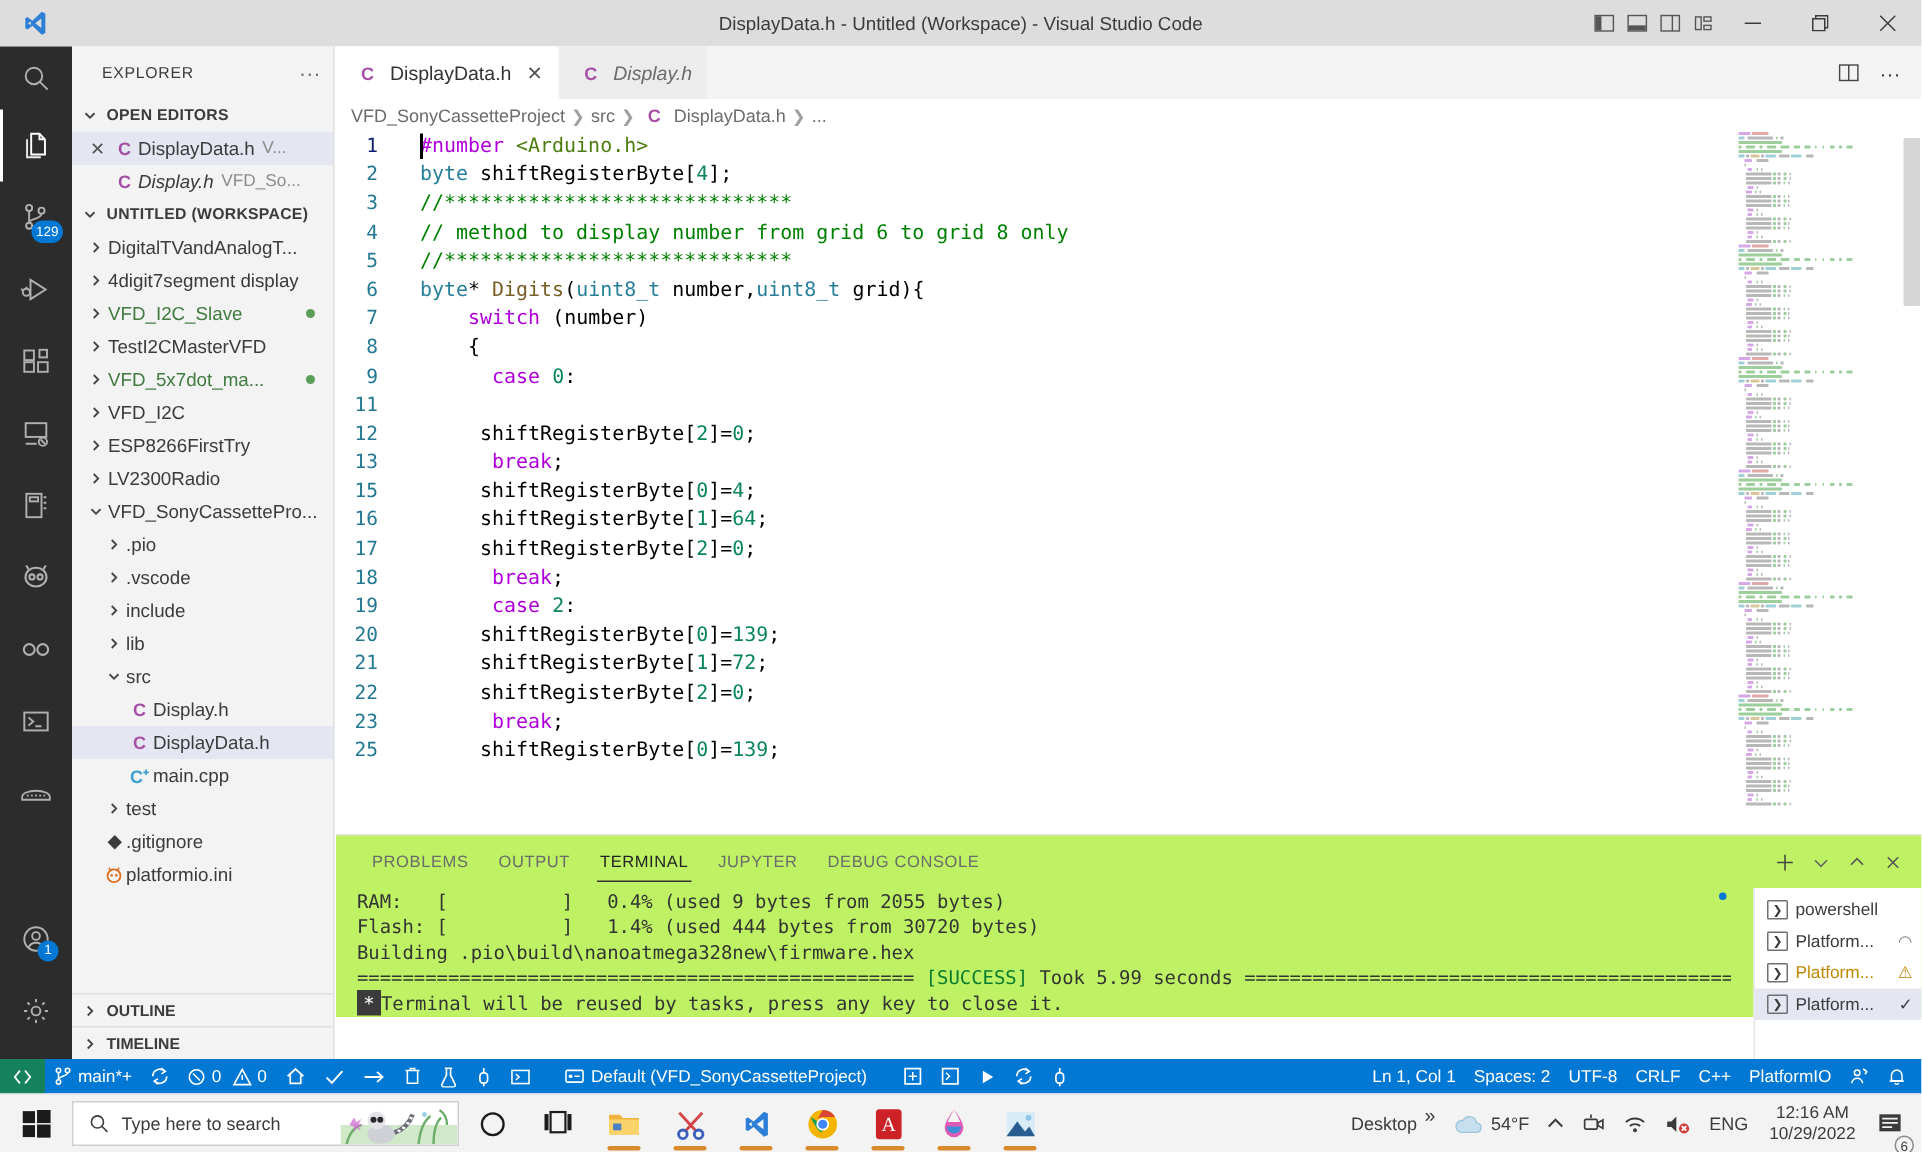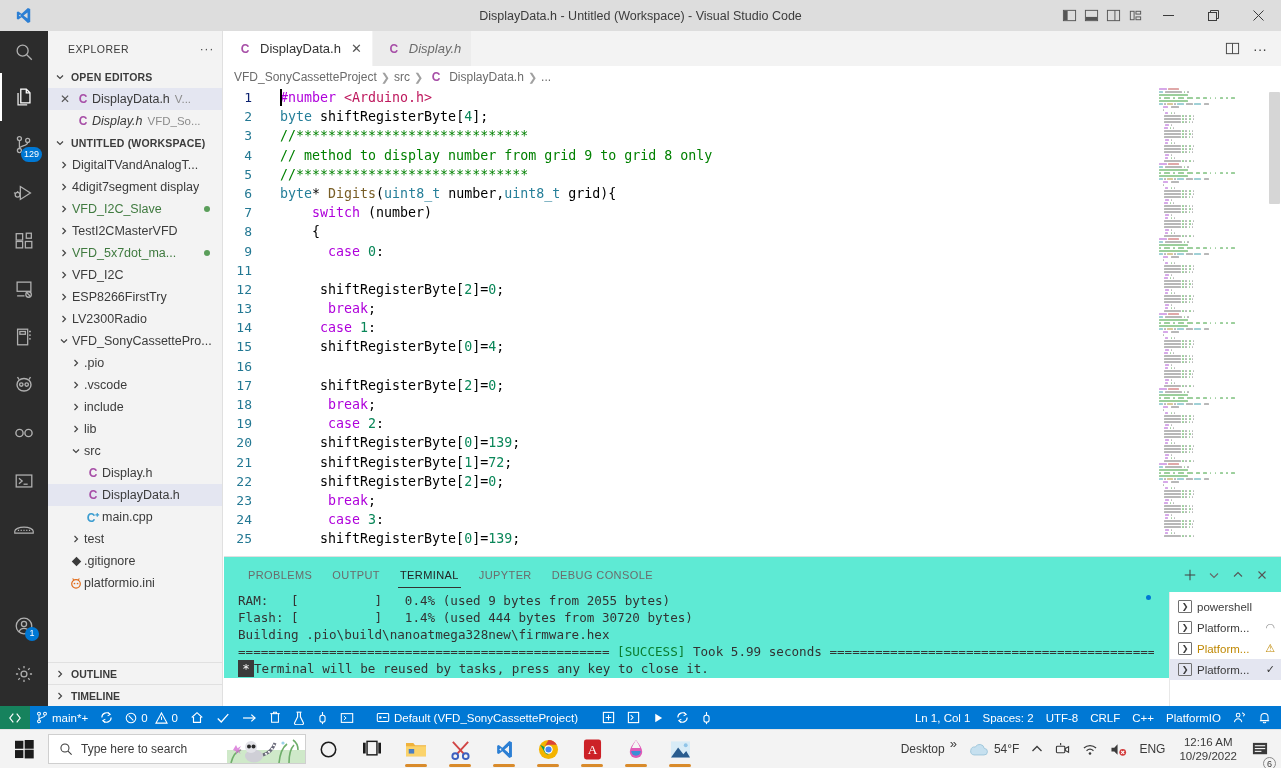--- a/index.html
+++ b/index.html
@@ -128,21 +128,21 @@
   .cline { display: flex; height: 19.2px; white-space: pre; }
   .lno {
     width: 46px; flex: 0 0 46px; text-align: right; padding-right: 18px;
     color: #237893; font-size: 13px; font-family: "DejaVu Sans Mono", monospace;
   }
   .lno.cur { color: #0b216f; }
   .ctext { padding-left: 10px; color: #000; }
   .kw2 { color: #af00db; }
   .ty { color: #267f99; }
   .num { color: #098658; }
-  .str { color: #be185d; }
+  .str { color: #4d7c0f; }
   .cm { color: #008000; }
   .fn { color: #795e26; }
   .op { color: #000000; }
   .cursor-caret {
     position: absolute; left: 56px; top: 1px; width: 2px; height: 17px; background: #000;
   }
 
   .minimap {
     position: absolute; top: 0; right: 14px; width: 110px; height: 468px;
     background: #fff; overflow: hidden;
@@ -153,21 +153,21 @@
     position: absolute; top: 0; right: 0; width: 14px; height: 468px; background: #fff;
   }
   .edit-thumb {
     position: absolute; top: 4px; right: 1px; width: 11px; height: 112px;
     background: #d6d6d6; border-radius: 1px;
   }
 
   
   .panel {
     position: absolute; top: 556px; left: 224px; width: 1057px; height: 122px;
-    background: #5eead4; border-top: 1px solid #e0e0e0;
+    background: #bef264; border-top: 1px solid #e0e0e0;
   }
   .panel-tabs {
     height: 35px; display: flex; align-items: center; padding-left: 14px; gap: 0;
     position: relative;
   }
   .ptab {
     height: 35px; display: flex; align-items: center; padding: 0 10px;
     font-size: 11px; letter-spacing: .4px; color: #6b6b6b; position: relative;
   }
   .ptab.active { color: #222; }
@@ -667,40 +667,38 @@
       <span>DisplayData.h</span>
       <span class="bc-sep">❯</span>
       <span>...</span>
     </div>
 
     <div class="codewrap">
       <div class="code" id="code-lines">
           <div class="cline"><span class="lno cur">1</span><span class="ctext"><span class="kw2">#number </span><span class="str">&lt;Arduino.h&gt;</span></span></div>
           <div class="cline"><span class="lno">2</span><span class="ctext"><span class="ty">byte</span><span class="op"> shiftRegisterByte[</span><span class="num">4</span><span class="op">];</span></span></div>
           <div class="cline"><span class="lno">3</span><span class="ctext"><span class="cm">//*****************************</span></span></div>
-          <div class="cline"><span class="lno">4</span><span class="ctext"><span class="cm">// method to display number from grid 9 to grid 8 only</span></span></div>
+          <div class="cline"><span class="lno">4</span><span class="ctext"><span class="cm">// method to display number from grid 6 to grid 8 only</span></span></div>
           <div class="cline"><span class="lno">5</span><span class="ctext"><span class="cm">//*****************************</span></span></div>
           <div class="cline"><span class="lno">6</span><span class="ctext"><span class="ty">byte</span><span class="op">* </span><span class="fn">Digits</span><span class="op">(</span><span class="ty">uint8_t</span><span class="op"> number,</span><span class="ty">uint8_t</span><span class="op"> grid){</span></span></div>
           <div class="cline"><span class="lno">7</span><span class="ctext"><span class="op">    </span><span class="kw2">switch</span><span class="op"> (number)</span></span></div>
           <div class="cline"><span class="lno">8</span><span class="ctext"><span class="op">    {</span></span></div>
           <div class="cline"><span class="lno">9</span><span class="ctext"><span class="op">      </span><span class="kw2">case</span><span class="op"> </span><span class="num">0</span><span class="op">:</span></span></div>
           <div class="cline"><span class="lno">11</span></div>
           <div class="cline"><span class="lno">12</span><span class="ctext"><span class="op">     shiftRegisterByte[</span><span class="num">2</span><span class="op">]=</span><span class="num">0</span><span class="op">;</span></span></div>
           <div class="cline"><span class="lno">13</span><span class="ctext"><span class="op">      </span><span class="kw2">break</span><span class="op">;</span></span></div>
-          <div class="cline"><span class="lno">14</span><span class="ctext"><span class="op">     </span><span class="kw2">case</span><span class="op"> </span><span class="num">1</span><span class="op">:</span></span></div>
           <div class="cline"><span class="lno">15</span><span class="ctext"><span class="op">     shiftRegisterByte[</span><span class="num">0</span><span class="op">]=</span><span class="num">4</span><span class="op">;</span></span></div>
-          <div class="cline"><span class="lno">16</span></div>
+          <div class="cline"><span class="lno">16</span><span class="ctext"><span class="op">     shiftRegisterByte[</span><span class="num">1</span><span class="op">]=</span><span class="num">64</span><span class="op">;</span></span></div>
           <div class="cline"><span class="lno">17</span><span class="ctext"><span class="op">     shiftRegisterByte[</span><span class="num">2</span><span class="op">]=</span><span class="num">0</span><span class="op">;</span></span></div>
           <div class="cline"><span class="lno">18</span><span class="ctext"><span class="op">      </span><span class="kw2">break</span><span class="op">;</span></span></div>
           <div class="cline"><span class="lno">19</span><span class="ctext"><span class="op">      </span><span class="kw2">case</span><span class="op"> </span><span class="num">2</span><span class="op">:</span></span></div>
           <div class="cline"><span class="lno">20</span><span class="ctext"><span class="op">     shiftRegisterByte[</span><span class="num">0</span><span class="op">]=</span><span class="num">139</span><span class="op">;</span></span></div>
           <div class="cline"><span class="lno">21</span><span class="ctext"><span class="op">     shiftRegisterByte[</span><span class="num">1</span><span class="op">]=</span><span class="num">72</span><span class="op">;</span></span></div>
           <div class="cline"><span class="lno">22</span><span class="ctext"><span class="op">     shiftRegisterByte[</span><span class="num">2</span><span class="op">]=</span><span class="num">0</span><span class="op">;</span></span></div>
           <div class="cline"><span class="lno">23</span><span class="ctext"><span class="op">      </span><span class="kw2">break</span><span class="op">;</span></span></div>
-          <div class="cline"><span class="lno">24</span><span class="ctext"><span class="op">      </span><span class="kw2">case</span><span class="op"> </span><span class="num">3</span><span class="op">:</span></span></div>
           <div class="cline"><span class="lno">25</span><span class="ctext"><span class="op">     shiftRegisterByte[</span><span class="num">0</span><span class="op">]=</span><span class="num">139</span><span class="op">;</span></span></div>
         </div>
       <div class="cursor-caret"></div>
       <div class="minimap" id="minimap">
           <div class="mm-line">
             <div class="mm-seg" style="width: 7.6px; background: rgb(214, 168, 232);"></div>
             <div class="mm-seg" style="width: 10.45px; background: rgb(224, 168, 168);"></div>
           </div>
           <div class="mm-line">
             <div class="mm-seg" style="width: 3.8px; background: rgb(159, 208, 214);"></div>

